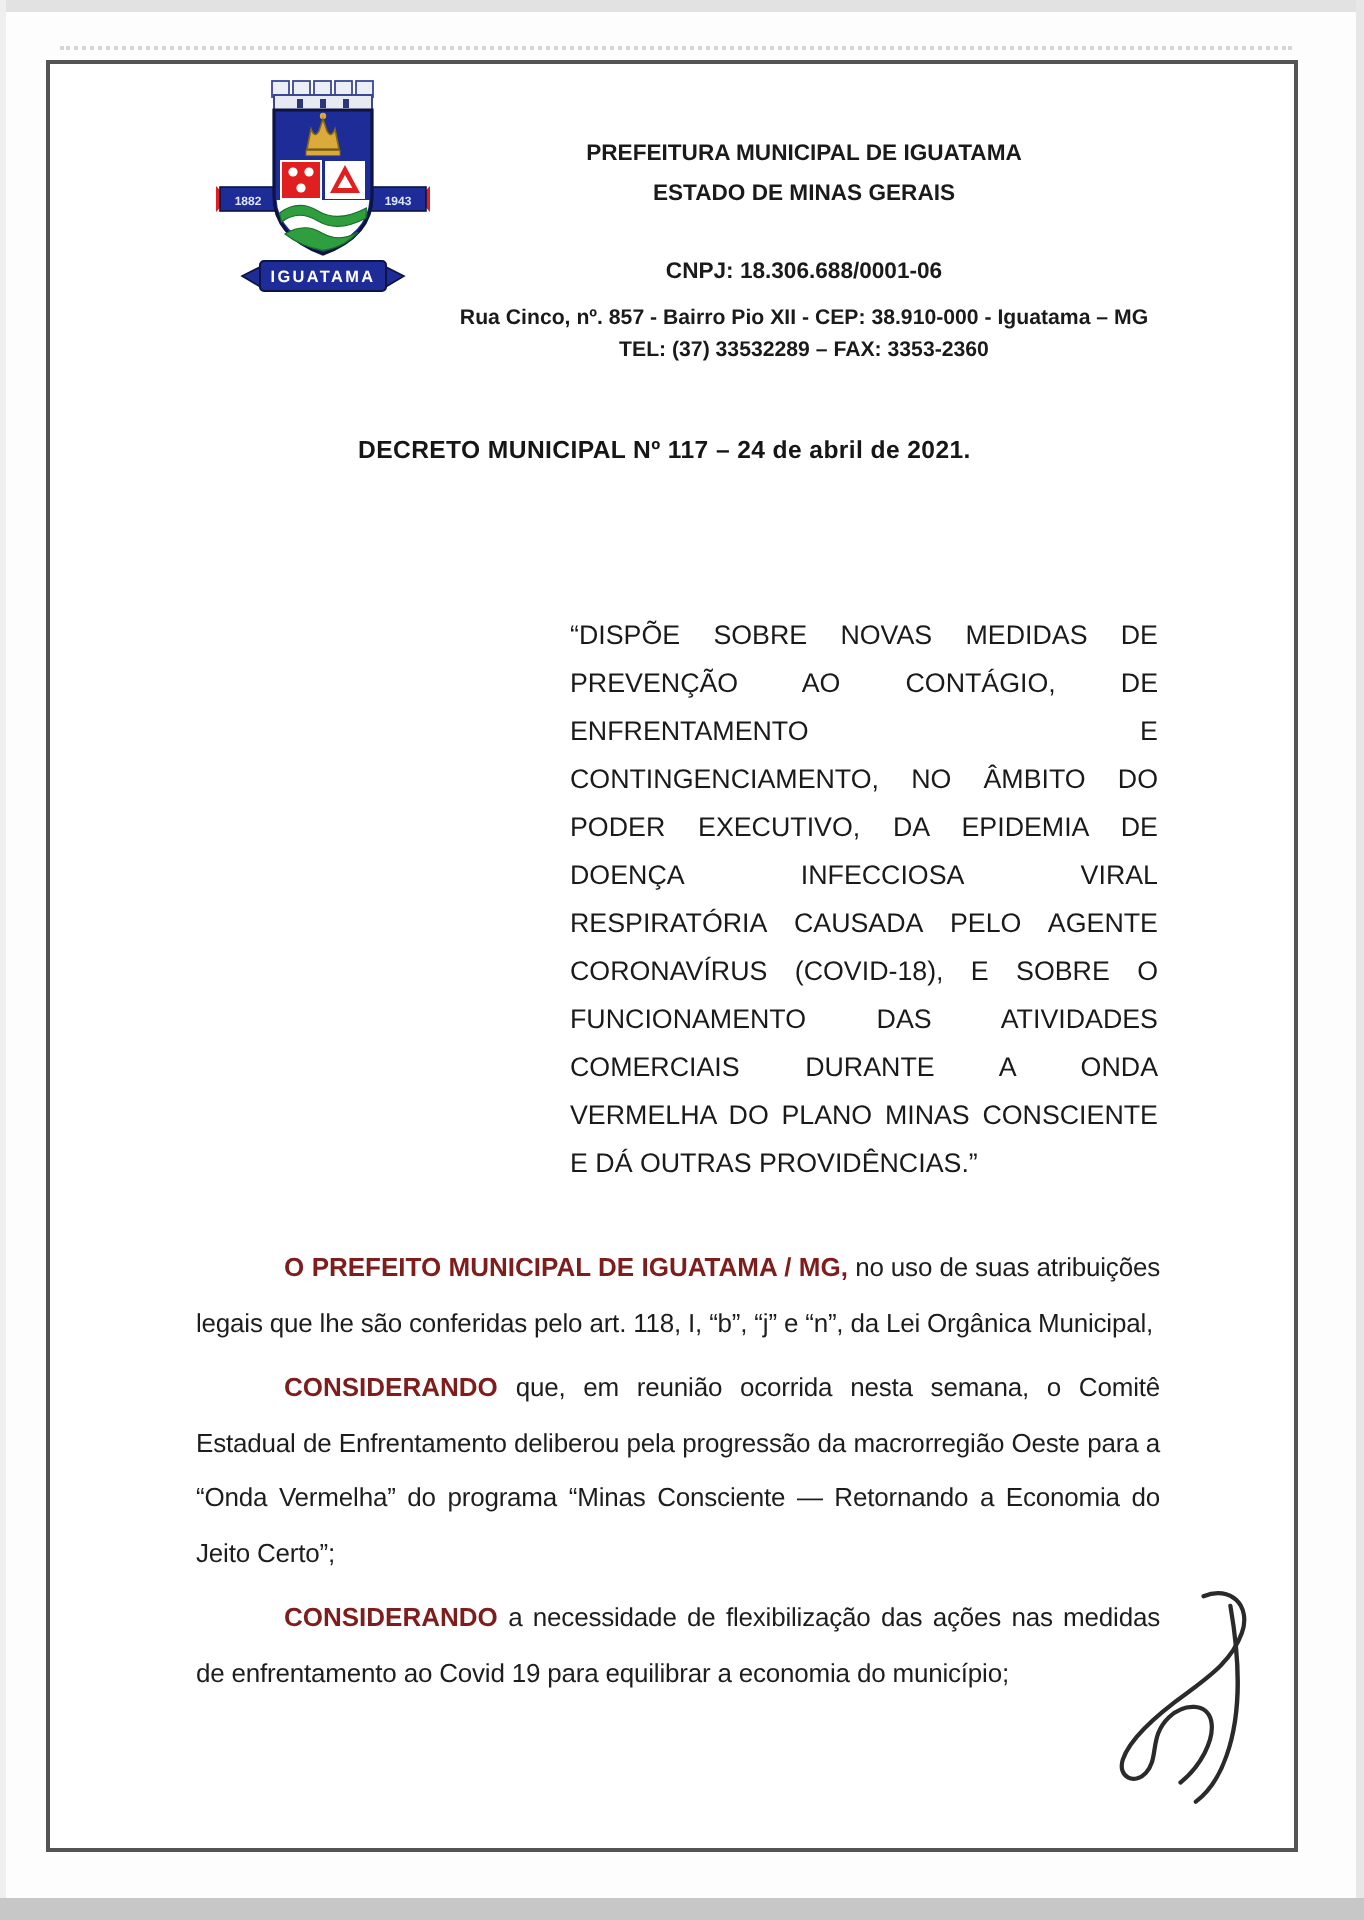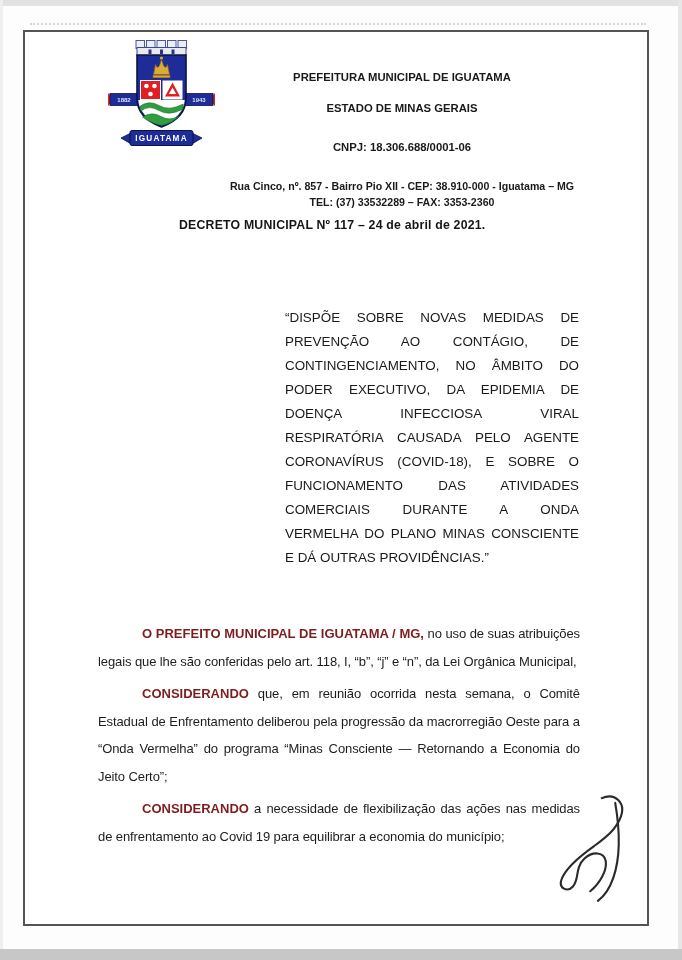--- a/index.html
+++ b/index.html
@@ -17,23 +17,23 @@
     position:absolute; left:23px; top:30px; width:626px; height:896px;
     border:2px solid #545454; background:#ffffff; box-sizing:border-box;
   }
 
   .crest { position:absolute; left:83px; top:6px; width:107px; height:112px; }
   .crest svg { width:100%; height:100%; display:block; }
   .crest text { font-family:"Liberation Sans", sans-serif; font-weight:bold; }
 
   .letterhead { position:absolute; left:147px; top:38px; width:460px; text-align:center; color:#1a1a1a; }
   .lh-main { font-size:11.3px; font-weight:bold; line-height:14px; }
-  .lh-org   { margin-bottom:17px; }
+  .lh-org   { margin-bottom:6px; }
   .lh-state { margin-bottom:25px; }
-  .lh-cnpj  { margin-bottom:26px;text-align:center; }
+  .lh-cnpj  { margin-bottom:10px;text-align:center; }
   .lh-addr  { font-size:10.6px; font-weight:bold; line-height:13px; margin-bottom:3px; }
   .lh-tel   { font-size:10.6px; font-weight:bold; line-height:13px; }
 
   .doc-title {
     position:absolute; left:122px; top:186px; width:430px;
     font-size:12.3px; font-weight:bold; letter-spacing:0.2px; color:#161616;margin-left:32px;
   }
 
   .ementa { position:absolute; left:260px; top:274px; width:294px; }
   .ementa-line {
@@ -132,20 +132,21 @@
       <div class="lh-addr">Rua Cinco, nº. 857 - Bairro Pio XII - CEP: 38.910-000 - Iguatama – MG</div>
       <div class="lh-tel">TEL: (37) 33532289 – FAX: 3353-2360</div>
     </div>
 
     <div class="doc-title">DECRETO MUNICIPAL Nº 117 – 24 de abril de 2021.</div>
 
     <div class="ementa">
 
     <div class="ementa-line">“DISPÕE SOBRE NOVAS MEDIDAS DE</div>
         <div class="ementa-line">PREVENÇÃO AO CONTÁGIO, DE</div>
+        <div class="ementa-line">ENFRENTAMENTO E</div>
         <div class="ementa-line">CONTINGENCIAMENTO, NO ÂMBITO DO</div>
         <div class="ementa-line">PODER EXECUTIVO, DA EPIDEMIA DE</div>
         <div class="ementa-line">DOENÇA INFECCIOSA VIRAL</div>
         <div class="ementa-line">RESPIRATÓRIA CAUSADA PELO AGENTE</div>
         <div class="ementa-line">CORONAVÍRUS (COVID-18), E SOBRE O</div>
         <div class="ementa-line">FUNCIONAMENTO DAS ATIVIDADES</div>
         <div class="ementa-line">COMERCIAIS DURANTE A ONDA</div>
         <div class="ementa-line">VERMELHA DO PLANO MINAS CONSCIENTE</div>
         <div class="ementa-line">E DÁ OUTRAS PROVIDÊNCIAS.”</div>
       </div>

